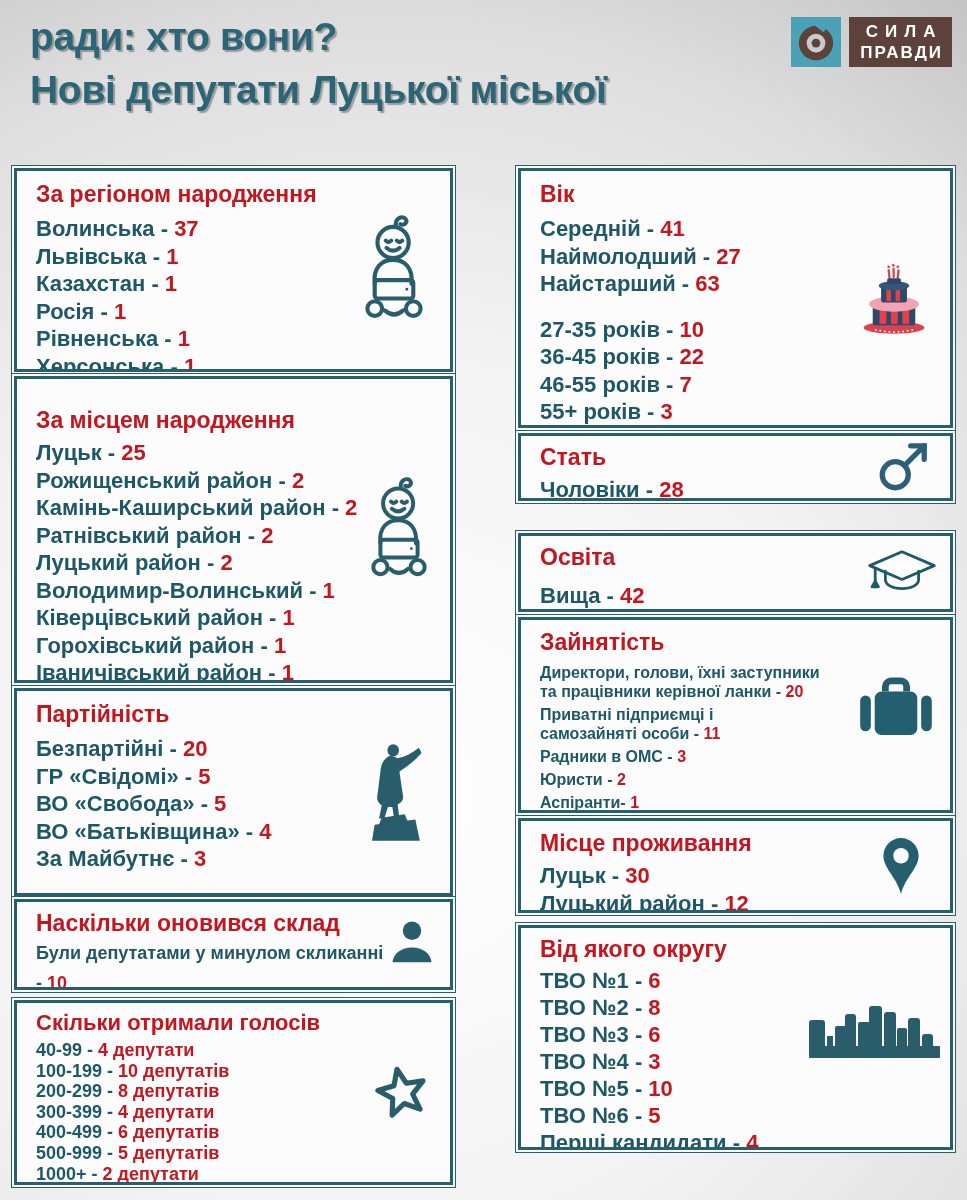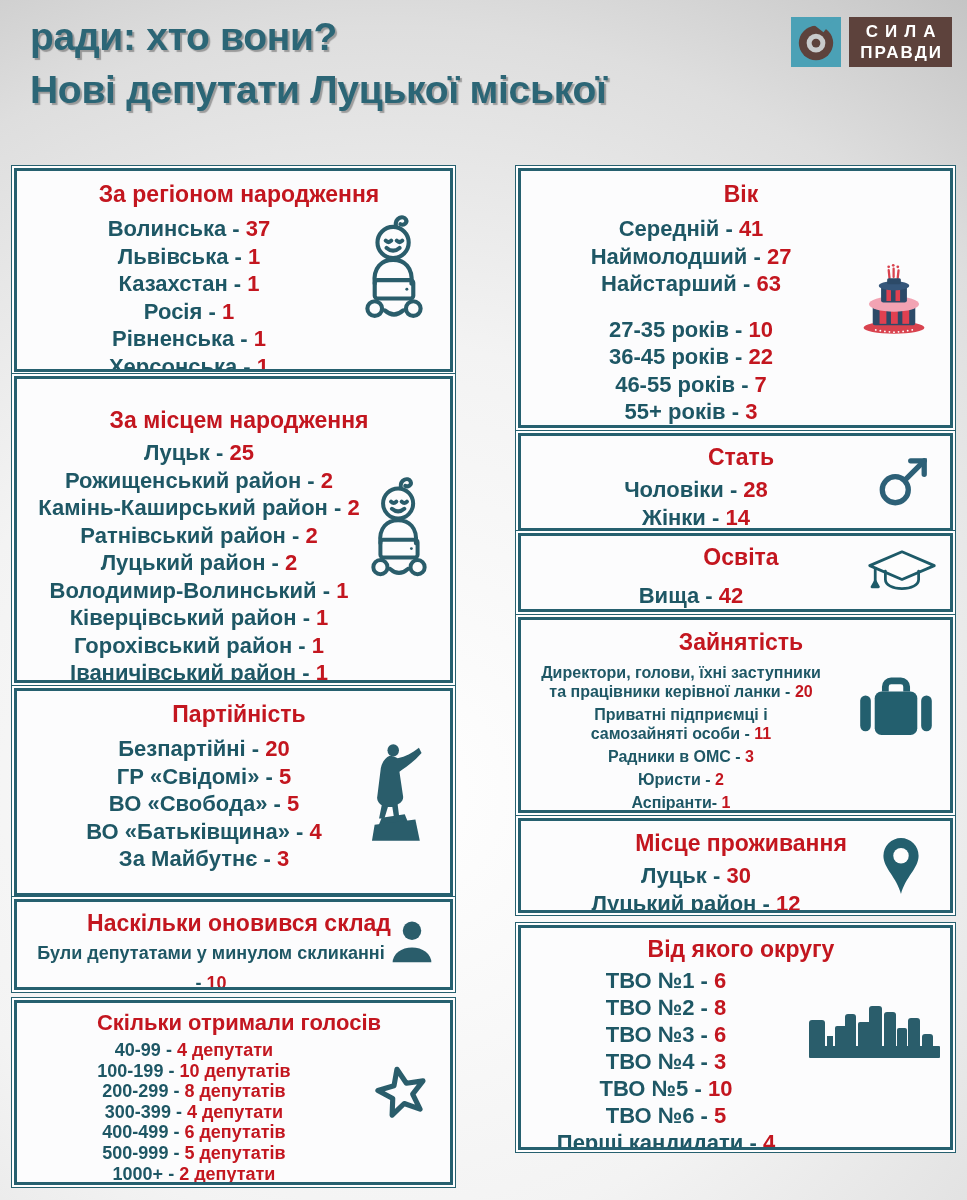--- a/index.html
+++ b/index.html
@@ -9,21 +9,21 @@
       radial-gradient(140% 110% at 40% 66%, #ffffff 0%, #f3f3f3 34%, #dedede 58%, #b4b4b4 84%, #8d8d8d 100%);}
   .title{position:absolute;left:30px;top:10px;width:740px;font-size:39px;line-height:53px;
     color:#2c6676;letter-spacing:-.3px;text-shadow:2px 2px 1px rgba(70,70,70,.45);}
   .logo{position:absolute;top:17px;right:15px;display:flex;gap:8px;align-items:stretch;}
   .logo-mark{width:50px;height:50px;display:block;}
   .logo-box{background:#5d423c;color:#fff;display:flex;flex-direction:column;justify-content:center;
     padding:3px 9px;text-align:center;}
   .brand1{font-size:17px;letter-spacing:7px;line-height:21px;text-indent:7px;}
   .brand2{font-size:17px;letter-spacing:2px;line-height:21px;text-indent:2px;}
   .card{position:absolute;box-sizing:border-box;background:#fcfcfd;border:3px solid #26606f;
-    box-shadow:0 0 0 2px #ffffff,0 0 0 3px #26606f;padding:10px 8px 6px 19px;overflow:hidden;text-align:center;}
+    box-shadow:0 0 0 2px #ffffff,0 0 0 3px #26606f;padding:10px 8px 6px 19px;overflow:hidden;}
   .hdr{margin:0 0 8px;font-size:23px;line-height:26px;color:#c3161f;}
   .items{position:relative;z-index:2;}
   .item{color:#1e5765;}
   .lg .item{font-size:22px;line-height:27.5px;}
   .md .item{font-size:18px;line-height:30px;}
   .vote .item{font-size:18px;line-height:20.6px;}
   .sm .item{font-size:16px;line-height:19px;margin-bottom:4px;}
   .sm .lbl{white-space:pre-line;}
   .val{color:#c3161f;}
   .group-gap{height:18px;}
@@ -209,21 +209,21 @@
             <circle cx="50" cy="95" r="1.2"></circle>
             <circle cx="56" cy="94.5" r="1.2"></circle>
           <circle cx="62" cy="94" r="1.2"></circle>
             <circle cx="68" cy="93" r="1.2"></circle>
             <circle cx="74" cy="92" r="1.2"></circle>
         </g>
       </svg>
     </span>
   </section>
 
-  <section class="card" style="left:518px;top:433px;width:435px;height:98px;padding-top:8px">
+  <section class="card" style="left:518px;top:433px;width:435px;height:68px;padding-top:8px">
     <h2 class="hdr" style="margin-bottom:6px">Стать</h2>
     <div class="items lg" style="padding-right:90px">
       <div class="item"><span class="lbl">Чоловіки - </span><span class="val">28</span></div>
       <div class="item"><span class="lbl">Жінки - </span><span class="val">14</span></div>
     </div>
     <span class="icon" style="right:20px">
       <svg viewBox="0 0 56 56" width="54" height="54" fill="none" stroke="#2d6077" stroke-width="5.5" stroke-linecap="round">
         <circle cx="20" cy="36" r="13.5"></circle>
         <path d="M30 26 L50 6"></path>
         <path d="M36 6 h14 v14"></path>

